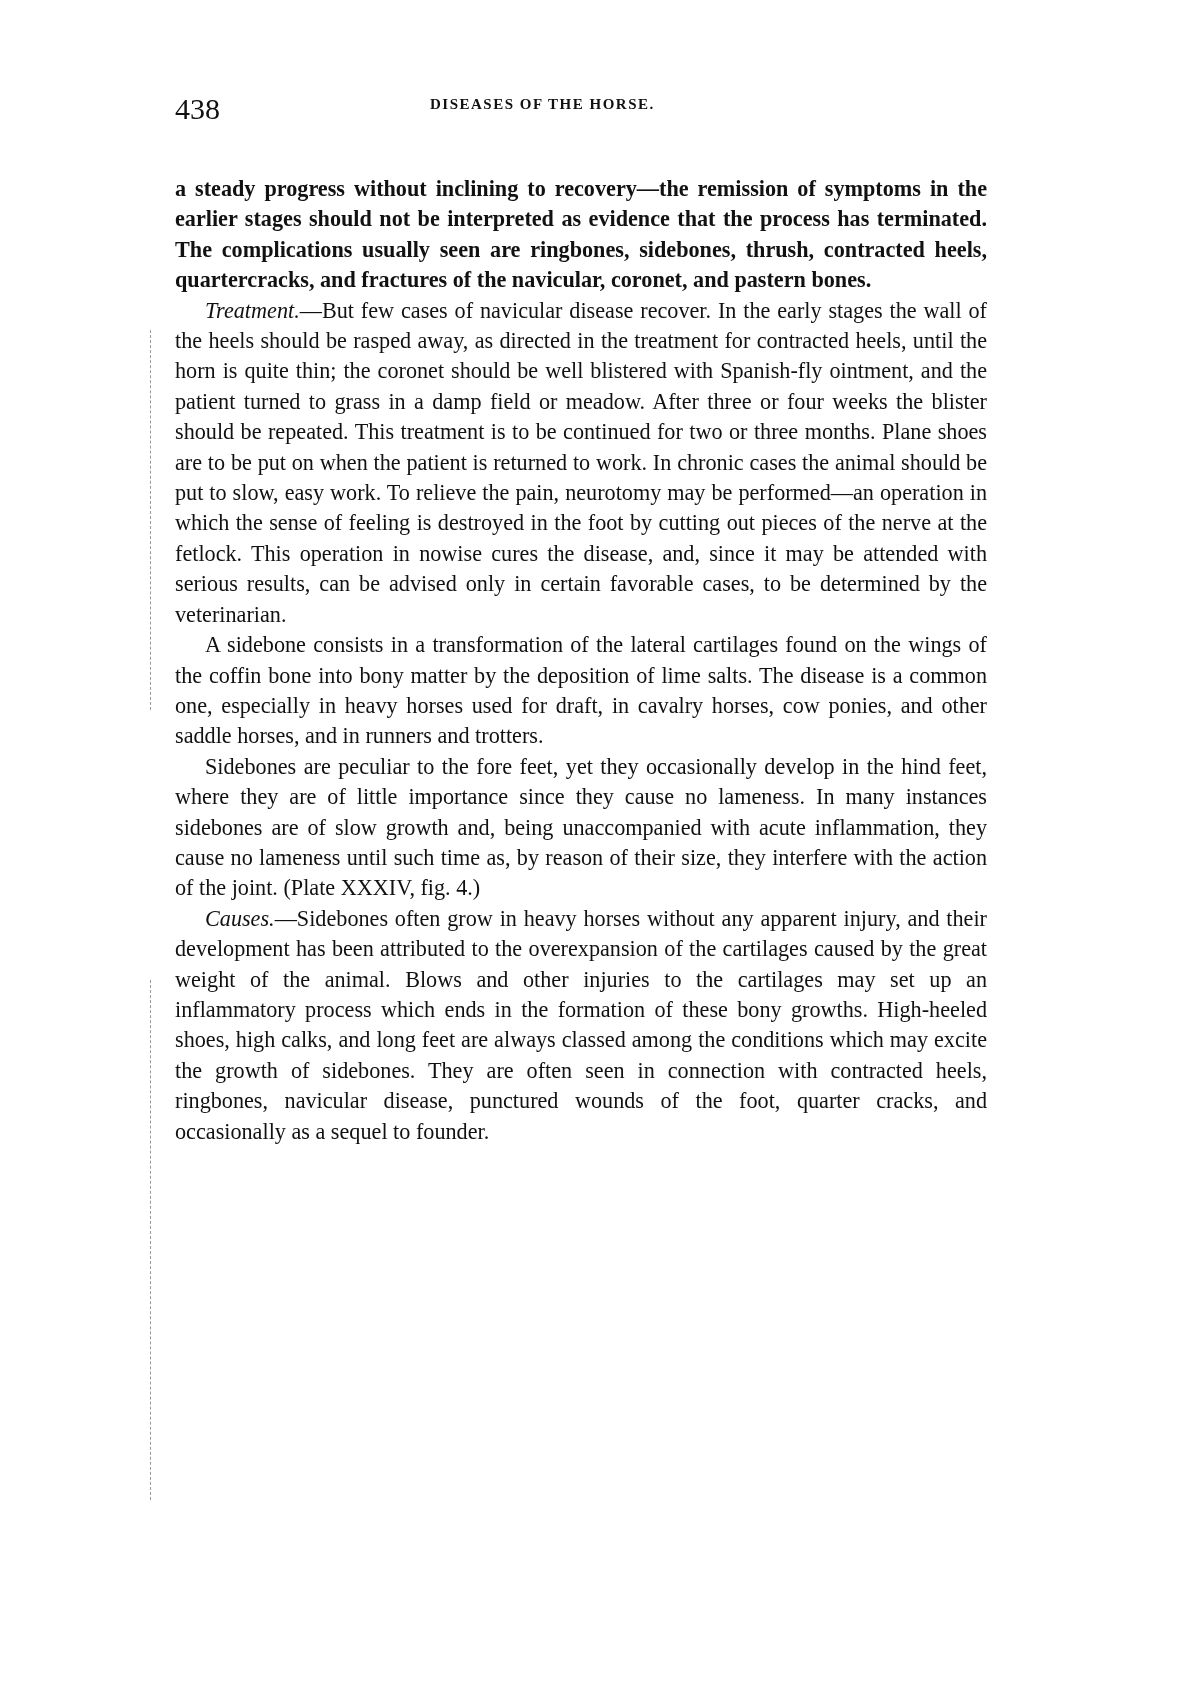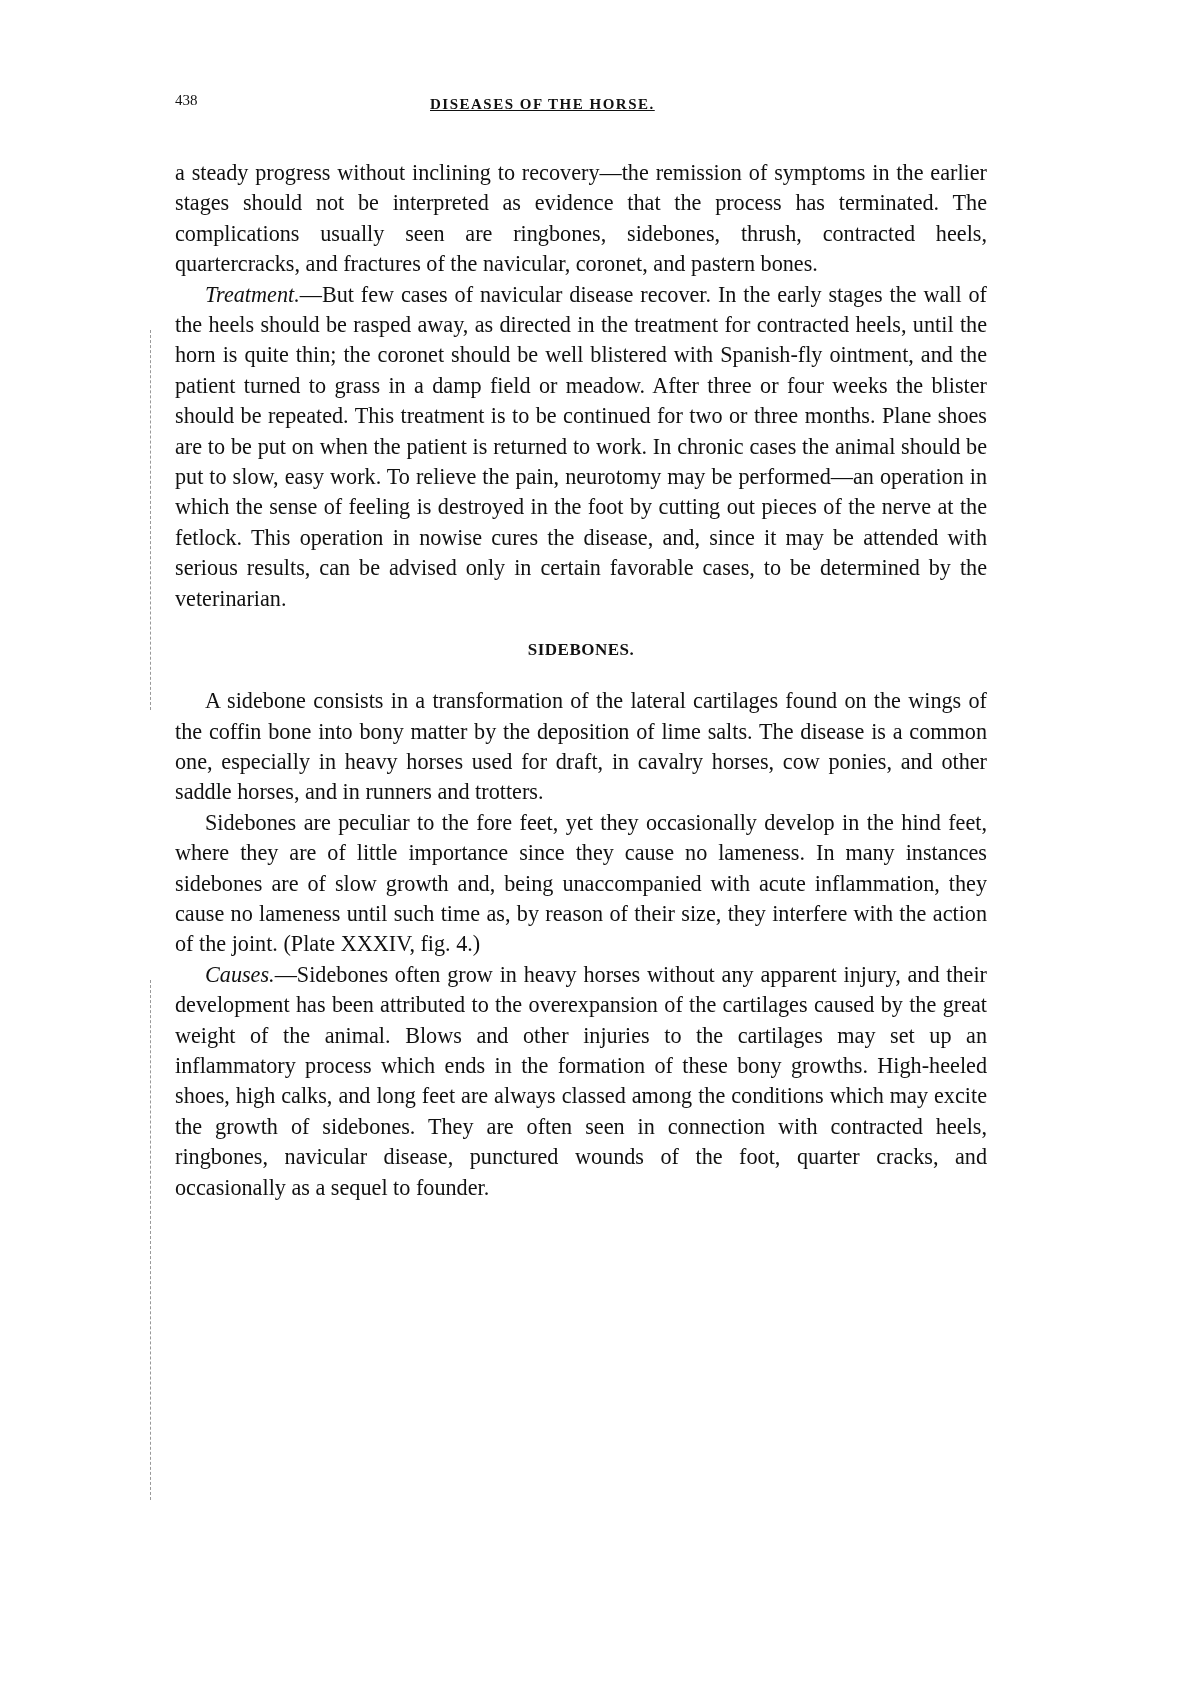--- a/index.html
+++ b/index.html
@@ -3,28 +3,28 @@
 <meta charset="utf-8">
 <style>
   html, body { margin: 0; padding: 0; background: #ffffff; }
   body { width: 1200px; height: 1690px; position: relative; overflow: hidden; }
   .page {
     position: absolute; left: 175px; top: 92px; width: 812px;
     font-family: "Liberation Serif", "DejaVu Serif", serif;
     color: #111;
   }
   .running-head { position: relative; height: 38px; font-size: 22px; }
-  .page-num { position: absolute; left: 0; top: 0; font-size: 15px; }
-  .head-title { position: absolute; left: 255px; top: 4px; font-size: 15px; font-weight: bold; letter-spacing: 1.5px; text-decoration: underline; }
+  .page-num { position: absolute; left: 0; top: 0; font-size: 30px; }
+  .head-title { position: absolute; left: 255px; top: 4px; font-size: 15px; font-weight: bold; letter-spacing: 1.5px; }
   p {
     margin: 0; font-size: 22.2px; line-height: 30.4px;
     text-align: justify; text-align-last: left;
   }
   p.indent { text-indent: 30px; }
-  .first { margin-top: 28px; }
+  .first { margin-top: 44px; font-weight: bold; }
   em { }
   h2 {
     margin: 26px 0 26px 0; text-align: center; font-size: 17px;
     font-weight: bold; letter-spacing: 0.5px;
   }
   .specks { position: absolute; left: 150px; width: 4px; border-left: 1px dashed #999; }
 </style>
 </head>
 <body>
 
@@ -34,21 +34,20 @@
 <div class="page">
   <div class="running-head">
     <span class="page-num">438</span>
     <span class="head-title">DISEASES OF THE HORSE.</span>
   </div>
 
   <p class="first">a steady progress without inclining to recovery—the remission of symptoms in the earlier stages should not be interpreted as evidence that the process has terminated. The complications usually seen are ringbones, sidebones, thrush, contracted heels, quartercracks, and fractures of the navicular, coronet, and pastern bones.</p>
 
   <p class="indent"><em>Treatment.</em><span>—But few cases of navicular disease recover. In the early stages the wall of the heels should be rasped away, as directed in the treatment for contracted heels, until the horn is quite thin; the coronet should be well blistered with Spanish-fly ointment, and the patient turned to grass in a damp field or meadow. After three or four weeks the blister should be repeated. This treatment is to be continued for two or three months. Plane shoes are to be put on when the patient is returned to work. In chronic cases the animal should be put to slow, easy work. To relieve the pain, neurotomy may be performed—an operation in which the sense of feeling is destroyed in the foot by cutting out pieces of the nerve at the fetlock. This operation in nowise cures the disease, and, since it may be attended with serious results, can be advised only in certain favorable cases, to be determined by the veterinarian.</span></p>
 
-  <h2>SIDEBONES.</h2>
 
   <p class="indent">A sidebone consists in a transformation of the lateral cartilages found on the wings of the coffin bone into bony matter by the deposition of lime salts. The disease is a common one, especially in heavy horses used for draft, in cavalry horses, cow ponies, and other saddle horses, and in runners and trotters.</p>
 
   <p class="indent">Sidebones are peculiar to the fore feet, yet they occasionally develop in the hind feet, where they are of little importance since they cause no lameness. In many instances sidebones are of slow growth and, being unaccompanied with acute inflammation, they cause no lameness until such time as, by reason of their size, they interfere with the action of the joint. (Plate XXXIV, fig. 4.)</p>
 
   <p class="indent"><em>Causes.</em><span>—Sidebones often grow in heavy horses without any apparent injury, and their development has been attributed to the overexpansion of the cartilages caused by the great weight of the animal. Blows and other injuries to the cartilages may set up an inflammatory process which ends in the formation of these bony growths. High-heeled shoes, high calks, and long feet are always classed among the conditions which may excite the growth of sidebones. They are often seen in connection with contracted heels, ringbones, navicular disease, punctured wounds of the foot, quarter cracks, and occasionally as a sequel to founder.</span></p>
 
 </div>
 
 </body></html>

